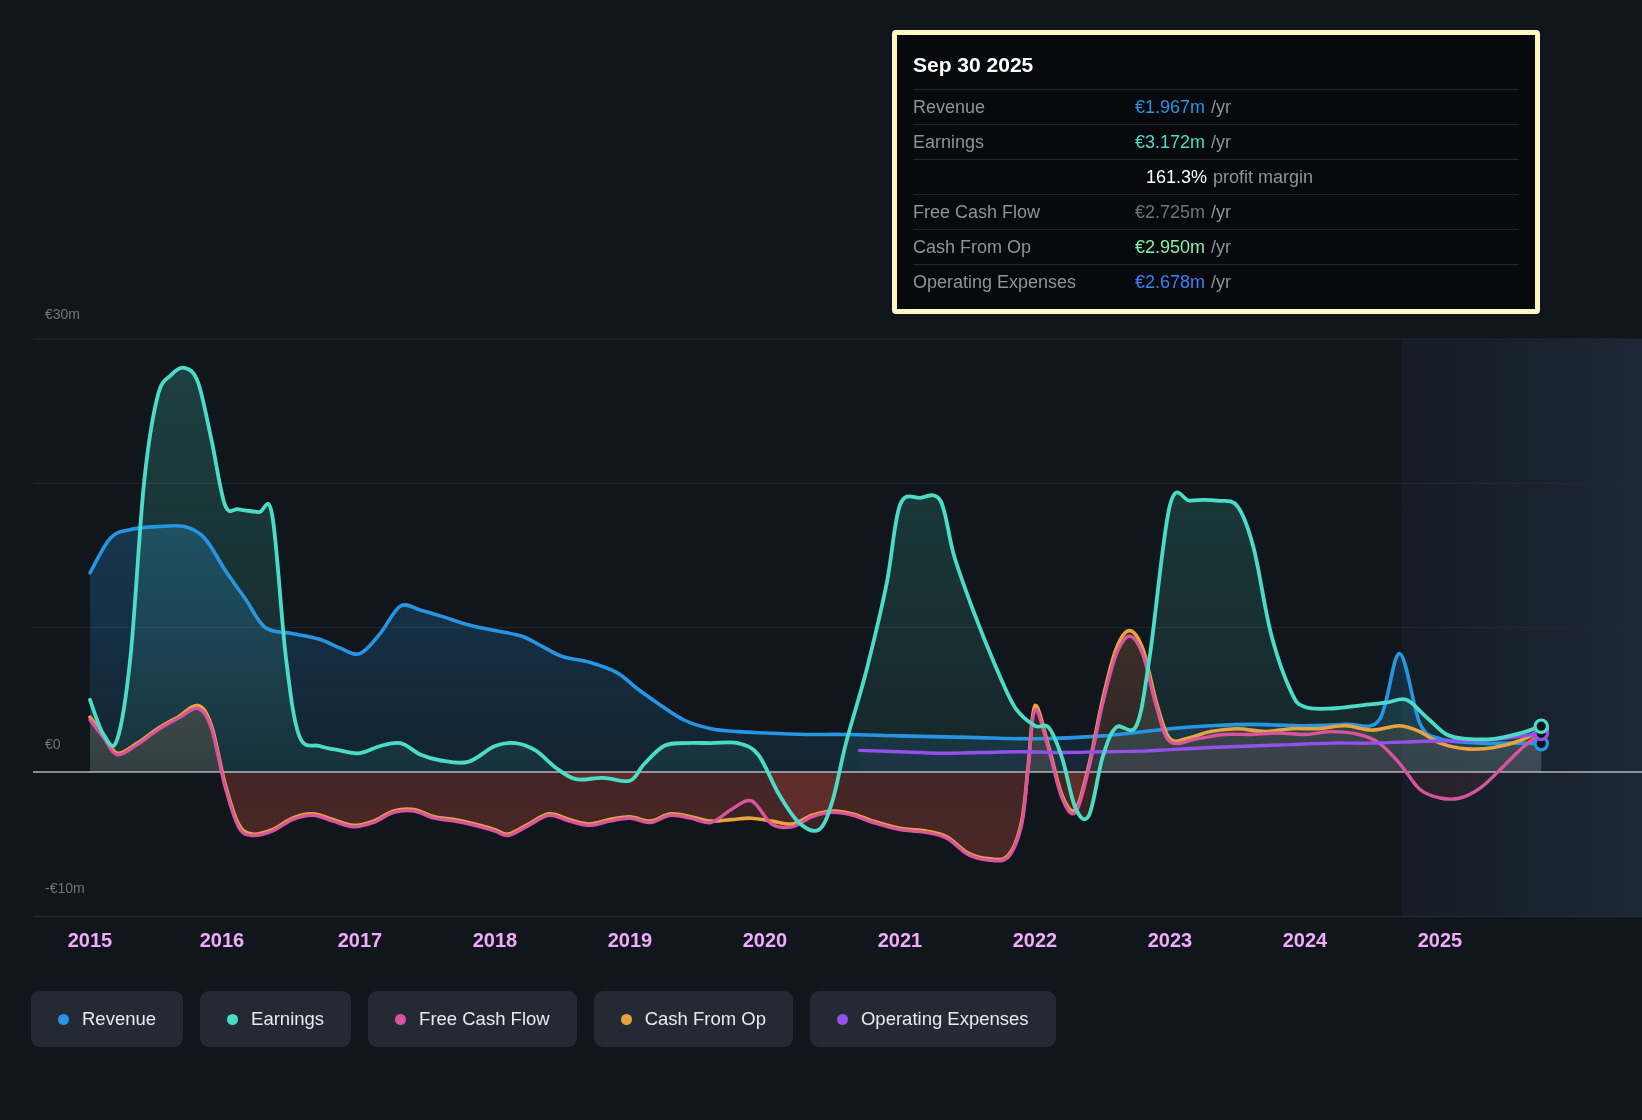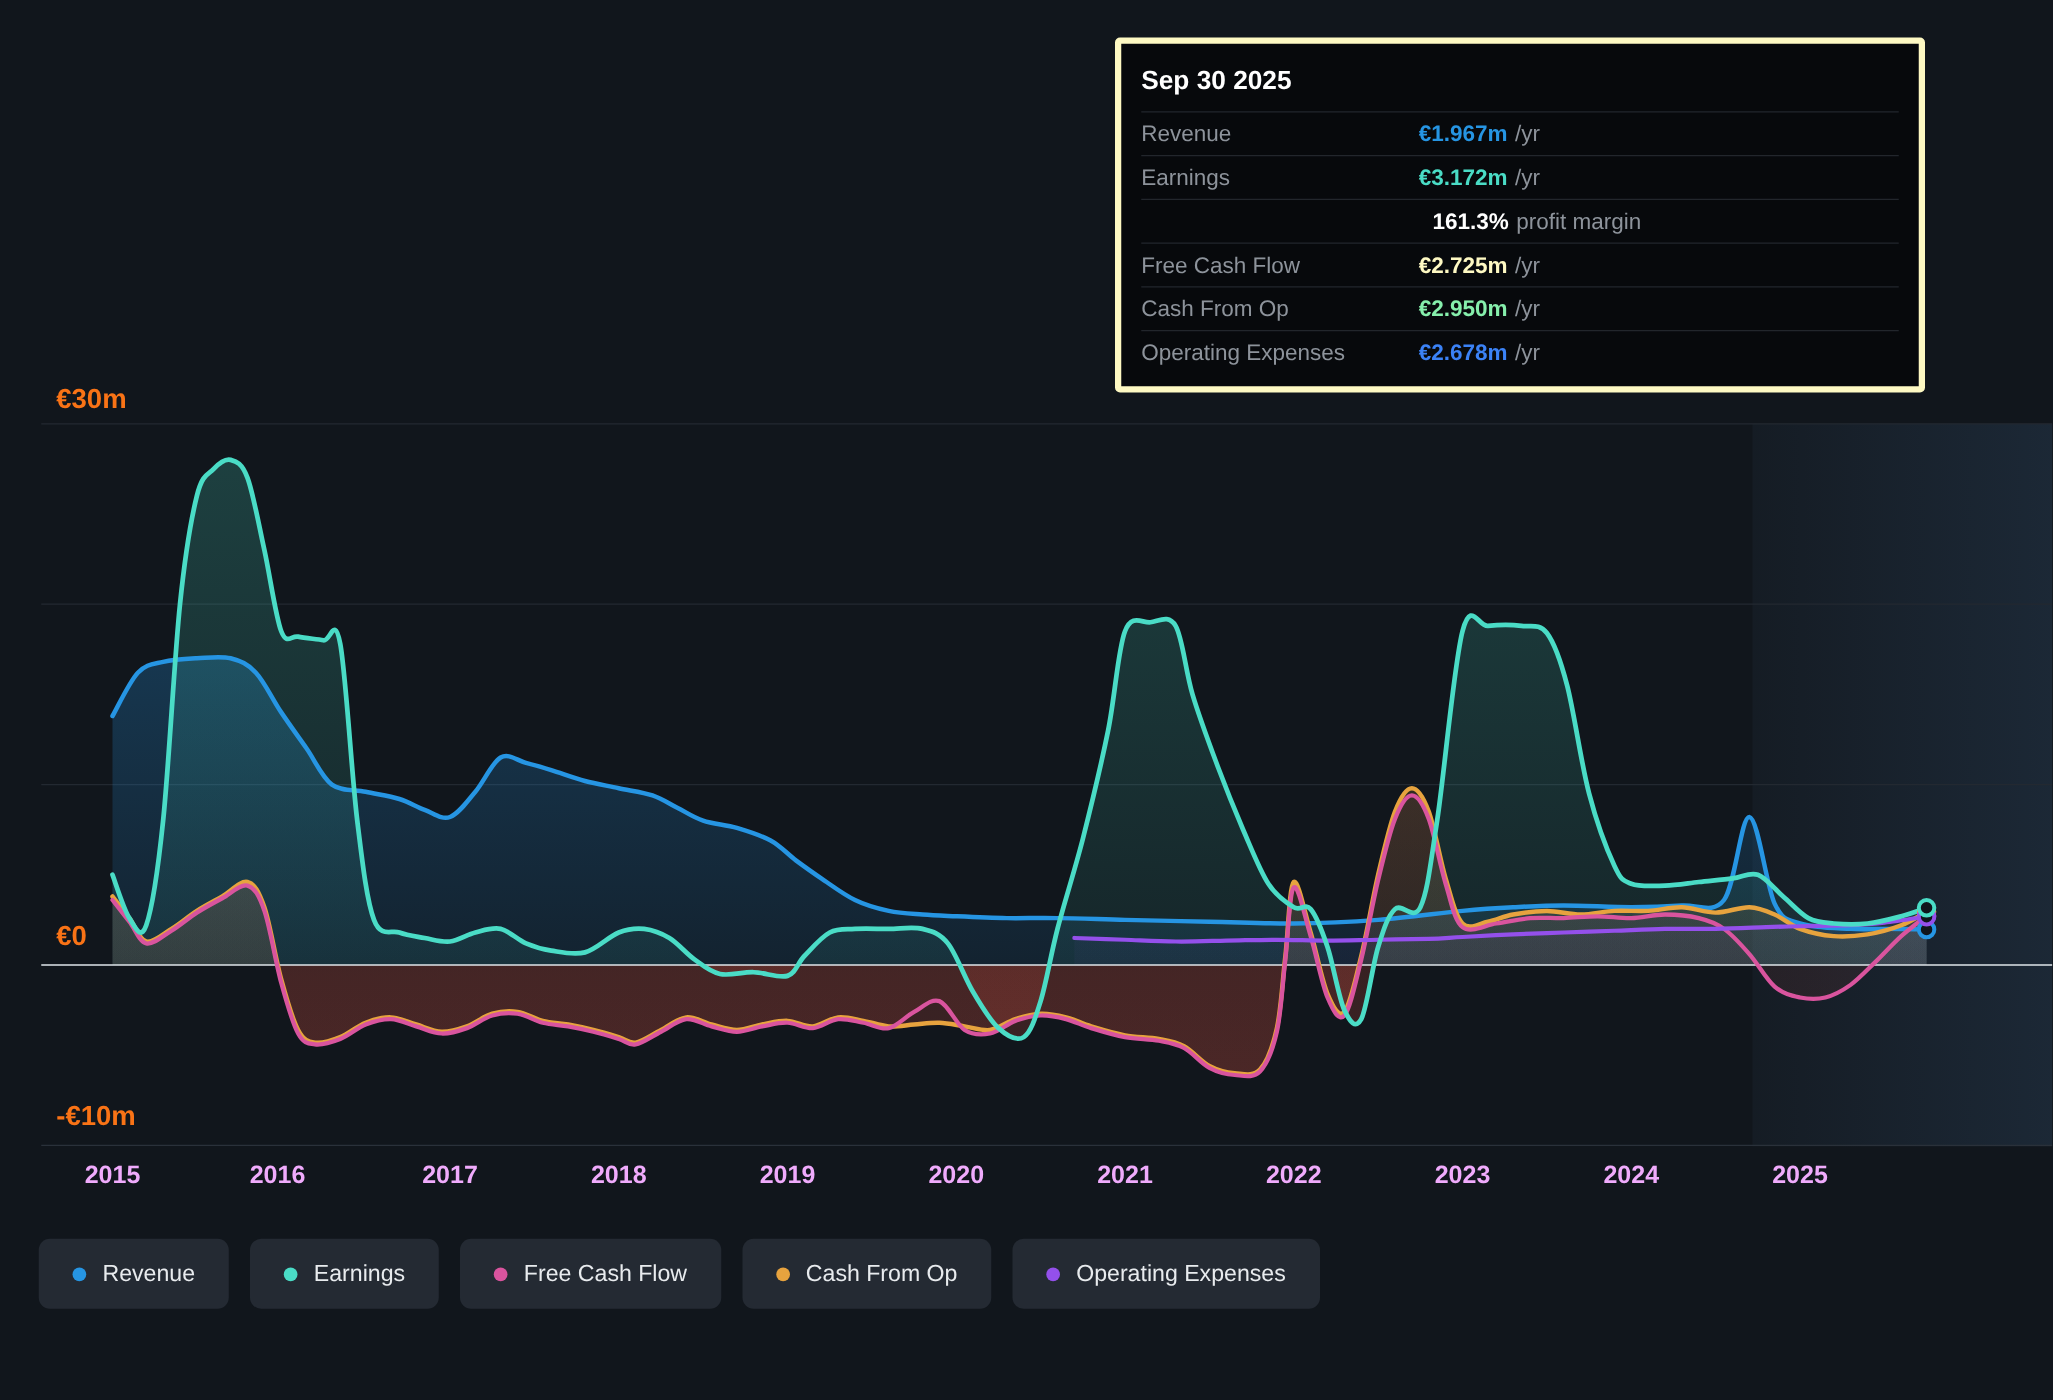--- a/index.html
+++ b/index.html
@@ -10,37 +10,37 @@
     -webkit-font-smoothing:antialiased;
   }
   
   .band{
     position:absolute;left:1402px;top:339px;width:240px;height:578px;
     background:linear-gradient(90deg, rgba(93,140,190,0.05), rgba(93,150,210,0.14));
   }
   svg.chart{position:absolute;left:0;top:0;}
   
   .ylab{
-    position:absolute;left:45px;font-size:22px;font-weight:700;color:#f97316;
+    position:absolute;left:45px;font-size:14px;font-weight:400;color:#737373;
   }
   .ylab.l30{top:306px}.ylab.l0{top:736px}.ylab.lm10{top:880px}
   .xlab{
     position:absolute;top:929px;transform:translateX(-50%);
     font-size:20px;font-weight:600;color:#f0abfc;
   }
   
   .tooltip{
     position:absolute;left:892px;top:30px;width:648px;box-sizing:border-box;
     background:#07090c;border:5px solid #fef9c3;border-radius:4px;
     padding:10px 16px 10px;
   }
   .t-title{font-size:21px;font-weight:700;color:#ffffff;padding:8px 0 12px;}
   .t-row{display:flex;align-items:baseline;padding:6px 0;border-top:1px solid #22262c;font-size:18px;line-height:22px;}
   .t-label{flex:0 0 222px;color:#8d939b;}
-  .t-value{font-weight:700;text-align:right;}
+  .t-value{font-weight:400;text-align:right;}
   .t-suffix{color:#8d939b;margin-left:6px;}
   
   .legend{position:absolute;left:31px;top:991px;display:flex;gap:17px;}
   .pill{
     height:56px;border-radius:9px;background:#242a33;
     display:flex;align-items:center;padding:0 27px;gap:13px;cursor:pointer;
   }
   .dot{width:11px;height:11px;border-radius:50%;flex:0 0 auto;}
   .pill-label{font-size:18.5px;color:#e8ebee;font-weight:500;white-space:nowrap;}
 </style>
@@ -136,21 +136,21 @@
   </div>
 
   <div class="t-row">
     <span class="t-label"></span>
     <span class="t-value" style="color: rgb(255, 255, 255); margin-left: 11px;">161.3%</span>
     <span class="t-suffix">profit margin</span>
   </div>
 
   <div class="t-row">
     <span class="t-label">Free Cash Flow</span>
-    <span class="t-value" style="color: #fef9c3;">€2.725m</span>
+    <span class="t-value" style="color: #737373;">€2.725m</span>
     <span class="t-suffix">/yr</span>
   </div>
 
   <div class="t-row">
     <span class="t-label">Cash From Op</span>
     <span class="t-value" style="color: #86efac;">€2.950m</span>
     <span class="t-suffix">/yr</span>
   </div>
 
   <div class="t-row">

